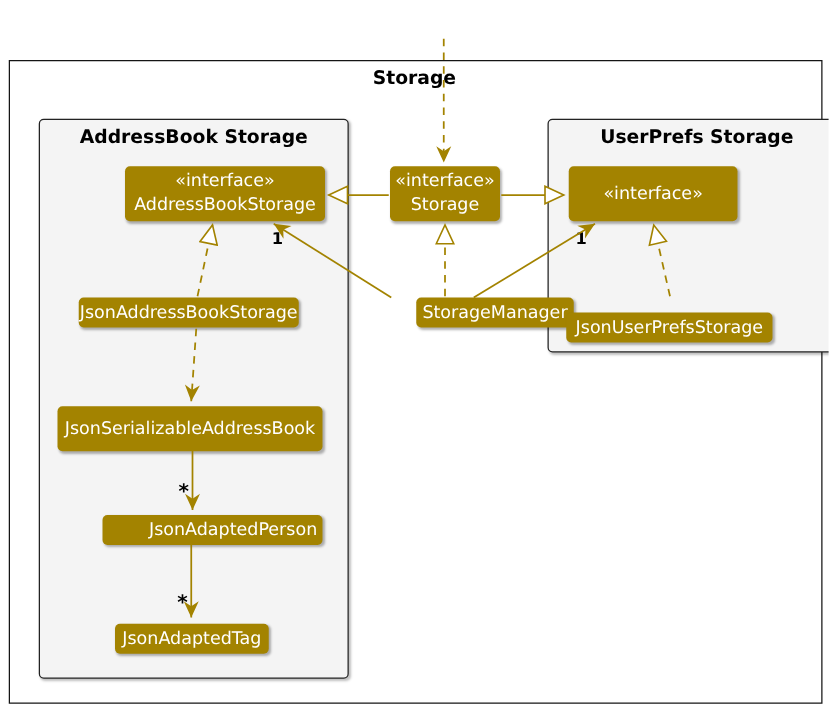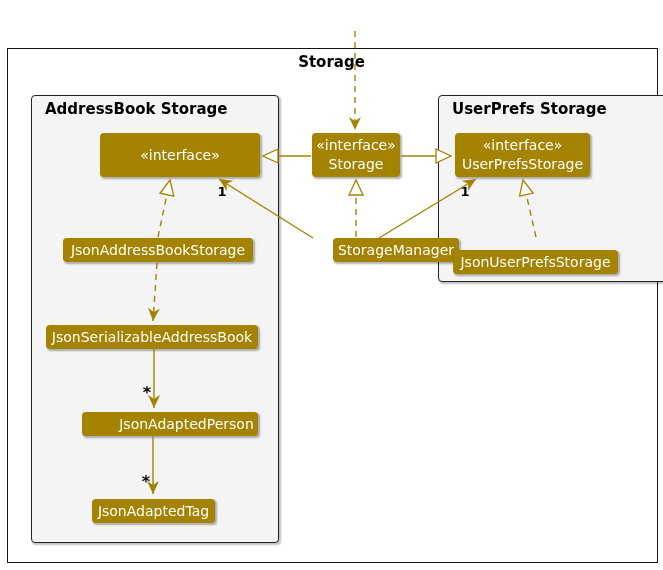--- a/index.html
+++ b/index.html
@@ -17,37 +17,37 @@
     text-align:center; font-size:15px; font-weight:bold; color:#000000;
   }
   
   .pkg {
     position:absolute; background:#f4f4f4; border:1.3px solid #222222;
     border-radius:4px; box-shadow:1.5px 1.5px 2px rgba(0,0,0,0.25);
   }
   .pkg-addressbook { left:31px; top:95px; width:246px; height:446px; }
   .pkg-userprefs  { left:438px; top:95px; width:197px; height:185px;padding-left:40px; }
   .pkg-title {
-    position:absolute; left:13px; top:4px; width:100%;
-    text-align:left; font-size:15px; font-weight:bold; color:#000000;
+    position:absolute; left:0; top:4px; width:100%;
+    text-align:center; font-size:15px; font-weight:bold; color:#000000;
   }
   
   .node {
     position:absolute; background:#A38300; color:#ffffff;
     border-radius:4px; box-shadow:1.5px 1.5px 2px rgba(0,0,0,0.3);
     display:flex; flex-direction:column; align-items:center; justify-content:center;
     font-size:14px; line-height:19px; text-align:center; white-space:nowrap;
   }
   .n-iface-abs    { left:100px; top:133px; width:160px; height:44px; }
   .n-iface-storage{ left:312px; top:133px; width:88px;  height:44px; }
   .n-iface-ups    { left:455px; top:133px; width:135px; height:44px; }
-  .n-json-abs     { left:63px;  top:238px; width:190px; height:24px; }
+  .n-json-abs     { left:63px;  top:238px; width:176px; height:24px; }
   .n-storage-mgr  { left:293px; top:238px; width:126px; height:24px;margin-left:40px; }
   .n-json-ups     { left:453px; top:250px; width:165px; height:24px; }
-  .n-json-ser     { left:46px;  top:325px; width:212px; height:24px; }
+  .n-json-ser     { left:46px;  top:325px; width:212px; height:36px; }
   .n-json-person  { left:82px;  top:412px; width:143px; height:24px;padding-left:33px; }
   .n-json-tag     { left:92px;  top:499px; width:123px; height:24px;align-items:center; }
   
   .mult {
     position:absolute; color:#000000; font-size:13px; font-weight:bold;
     width:14px; text-align:center;
   }
   .m-abs-1  { left:215px; top:184px; }
   .m-ups-1  { left:458px; top:184px; }
   .m-person { left:140px; top:383px; font-size:16px; }
@@ -68,30 +68,30 @@
   <div class="pkg pkg-addressbook">
     <div class="pkg-title">AddressBook Storage</div>
   </div>
 
   <div class="pkg pkg-userprefs">
     <div class="pkg-title">UserPrefs Storage</div>
   </div>
 
   <div class="node n-iface-abs">
     <span>«interface»</span>
+    <span>AddressBookStorage</span>
   </div>
 
   <div class="node n-iface-storage">
     <span>«interface»</span>
     <span>Storage</span>
   </div>
 
   <div class="node n-iface-ups">
     <span>«interface»</span>
-    <span>UserPrefsStorage</span>
   </div>
 
   <div class="node n-json-abs">
     <span>JsonAddressBookStorage</span>
   </div>
 
   <div class="node n-storage-mgr">
     <span>StorageManager</span>
   </div>
 

